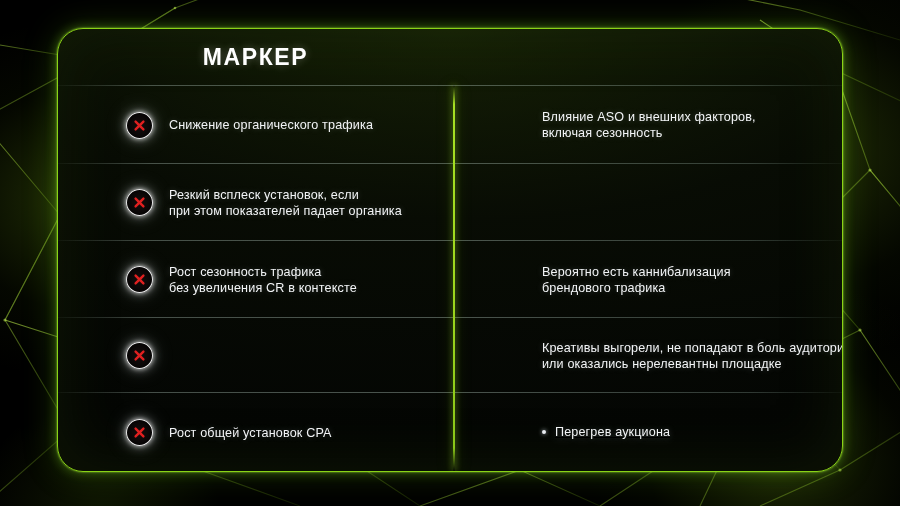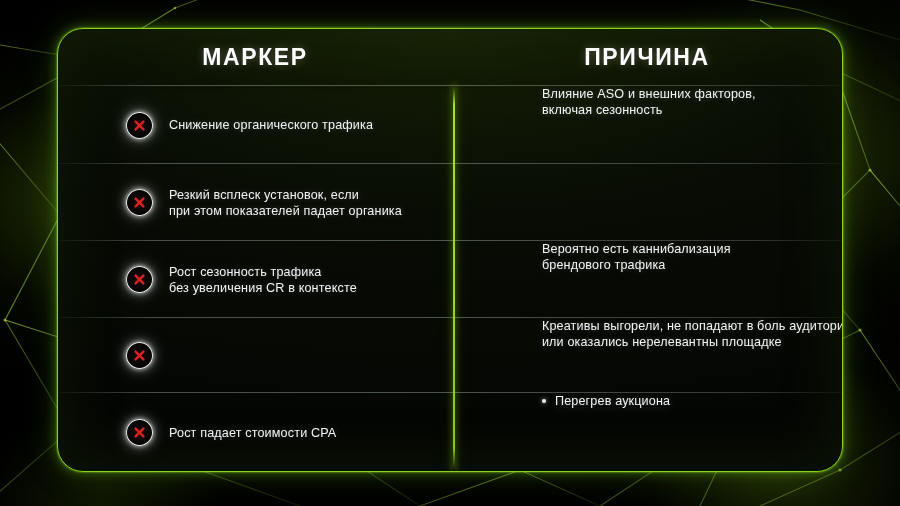--- a/index.html
+++ b/index.html
@@ -143,20 +143,21 @@
   .cell-left {
     width: 395px;
     display: flex;
     align-items: center;
     padding-left: 22px;
     box-sizing: border-box;
   }
   .cell-right {
     width: 391px;
     display: flex;
+    align-items: center;
     padding-left: 44px;
     padding-right: 16px;
     box-sizing: border-box;
   }
 
   
   .x-icon {
     position: relative;
     flex: 0 0 auto;
     width: 27px;
@@ -284,21 +285,20 @@
   <div class="bg-glow" id="glow-right"></div>
   <div class="bg-glow" id="glow-bottom-right"></div>
   <div class="bg-glow" id="glow-bottom-left"></div>
 </div>
 
 <div id="card">
   <div id="card-inner">
 
     <div id="header-row">
       <div class="head-cell" id="head-left">МАРКЕР</div>
-      <div class="head-cell" id="head-right">ПРИЧИНА</div>
     </div>
 
     <div class="hline" style="top:56px"></div>
     <div class="hline" style="top:134px"></div>
     <div class="hline" style="top:211px"></div>
     <div class="hline" style="top:288px"></div>
     <div class="hline" style="top:363px"></div>
 
     <div id="vline"></div>
 
@@ -361,21 +361,21 @@
         </div>
       </div>
 
       <div class="row" style="height:79px">
         <div class="cell-left">
           <span class="x-icon">
             <svg width="13" height="13" viewBox="0 0 13 13">
               <path d="M2.6 2.6 L10.4 10.4 M10.4 2.6 L2.6 10.4" stroke="#e02020" stroke-width="2.4" stroke-linecap="round"></path>
             </svg>
           </span>
-          <span class="marker-text">Рост падает стоимости CPA</span>
+          <span class="marker-text">Рост общей установок CPA</span>
         </div>
         <div class="cell-right">
           <ul class="bullets">
             <li>Перегрев аукциона</li>
           </ul>
         </div>
       </div>
 
     </div>
   </div>

